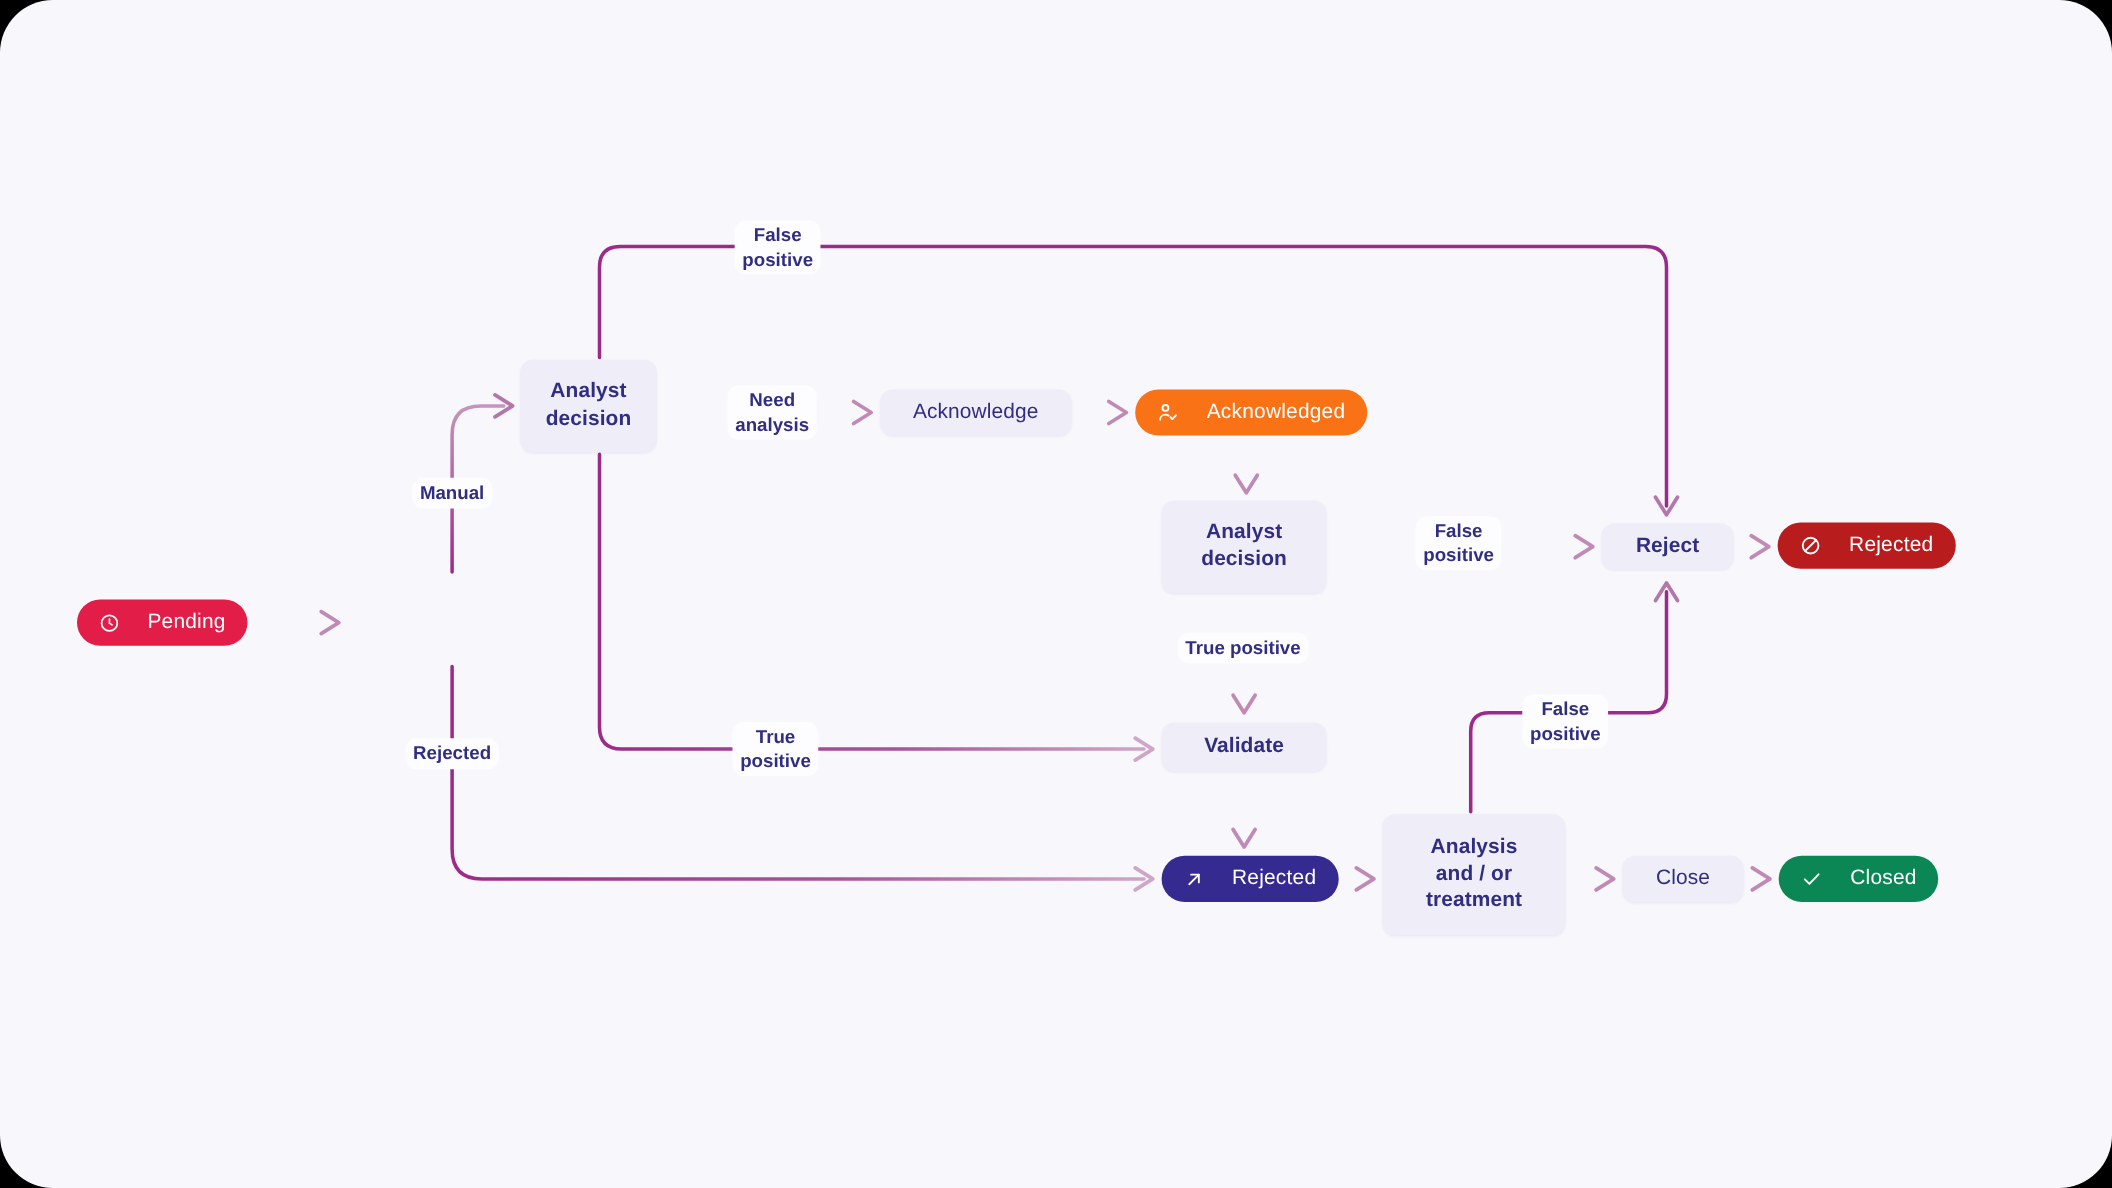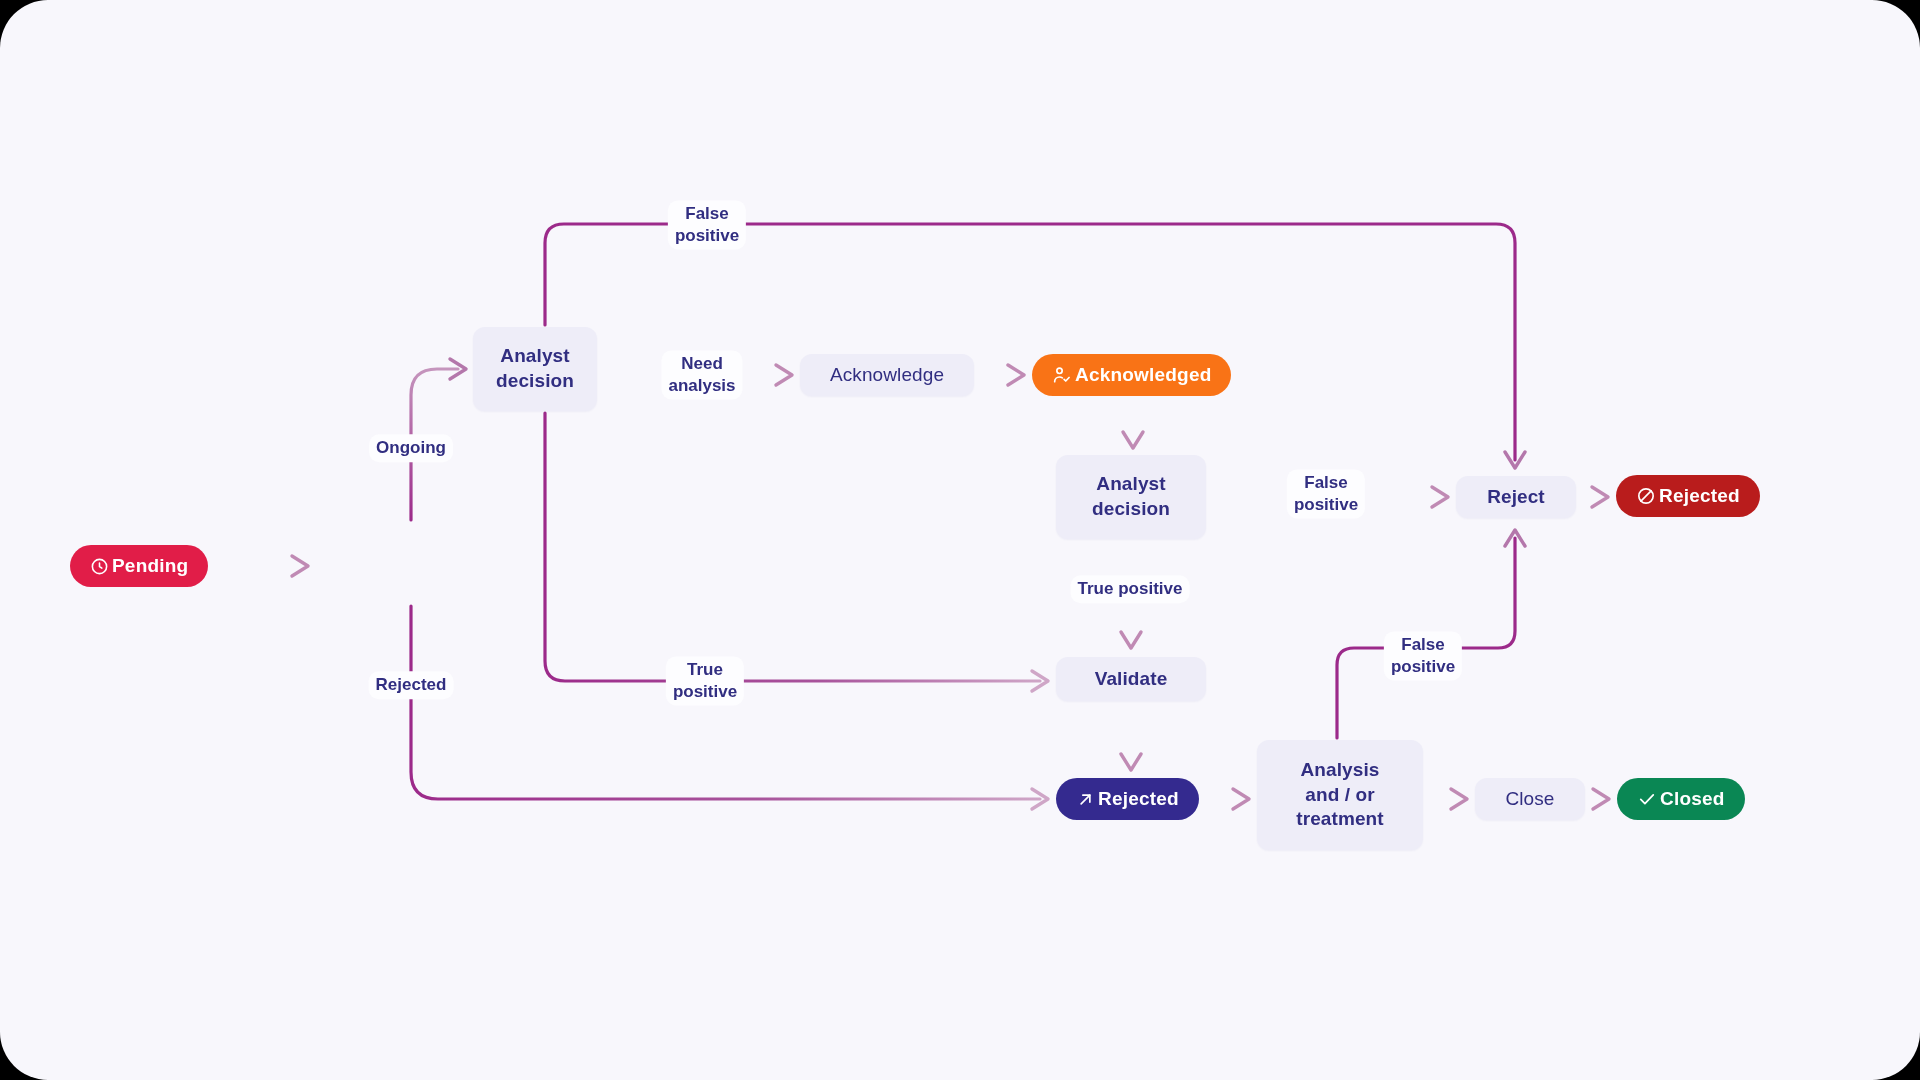--- a/index.html
+++ b/index.html
@@ -14,23 +14,23 @@
   .node{position:absolute;box-sizing:border-box;display:flex;
         align-items:center;justify-content:center;text-align:center;
         background:#eeedf8;border-radius:12px;color:#312e81;
         font-weight:700;font-size:19px;line-height:1.3;
         letter-spacing:.1px;
         box-shadow:0 1px 2px rgba(49,46,129,.05);}
   .node.plain{font-weight:400;}
 
   
   .pill{position:absolute;box-sizing:border-box;display:flex;
-        align-items:center;gap:3px;border-radius:999px;
+        align-items:center;gap:25px;border-radius:999px;
         padding:0 20px;height:42px;color:#fff;font-size:19px;
-        font-weight:700;letter-spacing:.2px;white-space:nowrap;}
+        font-weight:400;letter-spacing:.2px;white-space:nowrap;}
   .pill .ic{display:flex;align-items:center;}
   .pill .ic svg{display:block;}
 
   
   .elabel{position:absolute;background:#fdfdff;border-radius:10px;
           color:#312e81;font-size:17px;font-weight:700;line-height:1.27;
           text-align:center;padding:3px 7px;white-space:pre-line;
           transform:translate(-50%,-50%);}
 </style>
 </head>
@@ -153,21 +153,21 @@
 
     <div class="node" style="left:1056px;top:657px;width:150px;height:44px">Validate</div>
 
     <div class="node" style="left:1257px;top:740px;width:166px;height:110px">Analysis<br>and / or<br>treatment</div>
 
     <div class="node plain" style="left:1475px;top:778px;width:110px;height:42px">Close</div>
 
     <div class="node" style="left:1456px;top:476px;width:120px;height:42px">Reject</div>
 
     <div class="elabel" style="left:707px;top:225px">False<br>positive</div>
-    <div class="elabel" style="left:411px;top:448px">Ongoing</div>
+    <div class="elabel" style="left:411px;top:448px">Manual</div>
     <div class="elabel" style="left:702px;top:375px">Need<br>analysis</div>
     <div class="elabel" style="left:411px;top:685px">Rejected</div>
     <div class="elabel" style="left:705px;top:681px">True<br>positive</div>
     <div class="elabel" style="left:1326px;top:494px">False<br>positive</div>
     <div class="elabel" style="left:1130px;top:589px">True positive</div>
     <div class="elabel" style="left:1423px;top:656px">False<br>positive</div>
 
     <div class="pill" style="left:70px;top:545px;background:#e11d48">
       <span class="ic">
         <svg width="19" height="19" viewBox="0 0 24 24" fill="none" stroke="#fff" stroke-width="2" stroke-linecap="round" stroke-linejoin="round">

